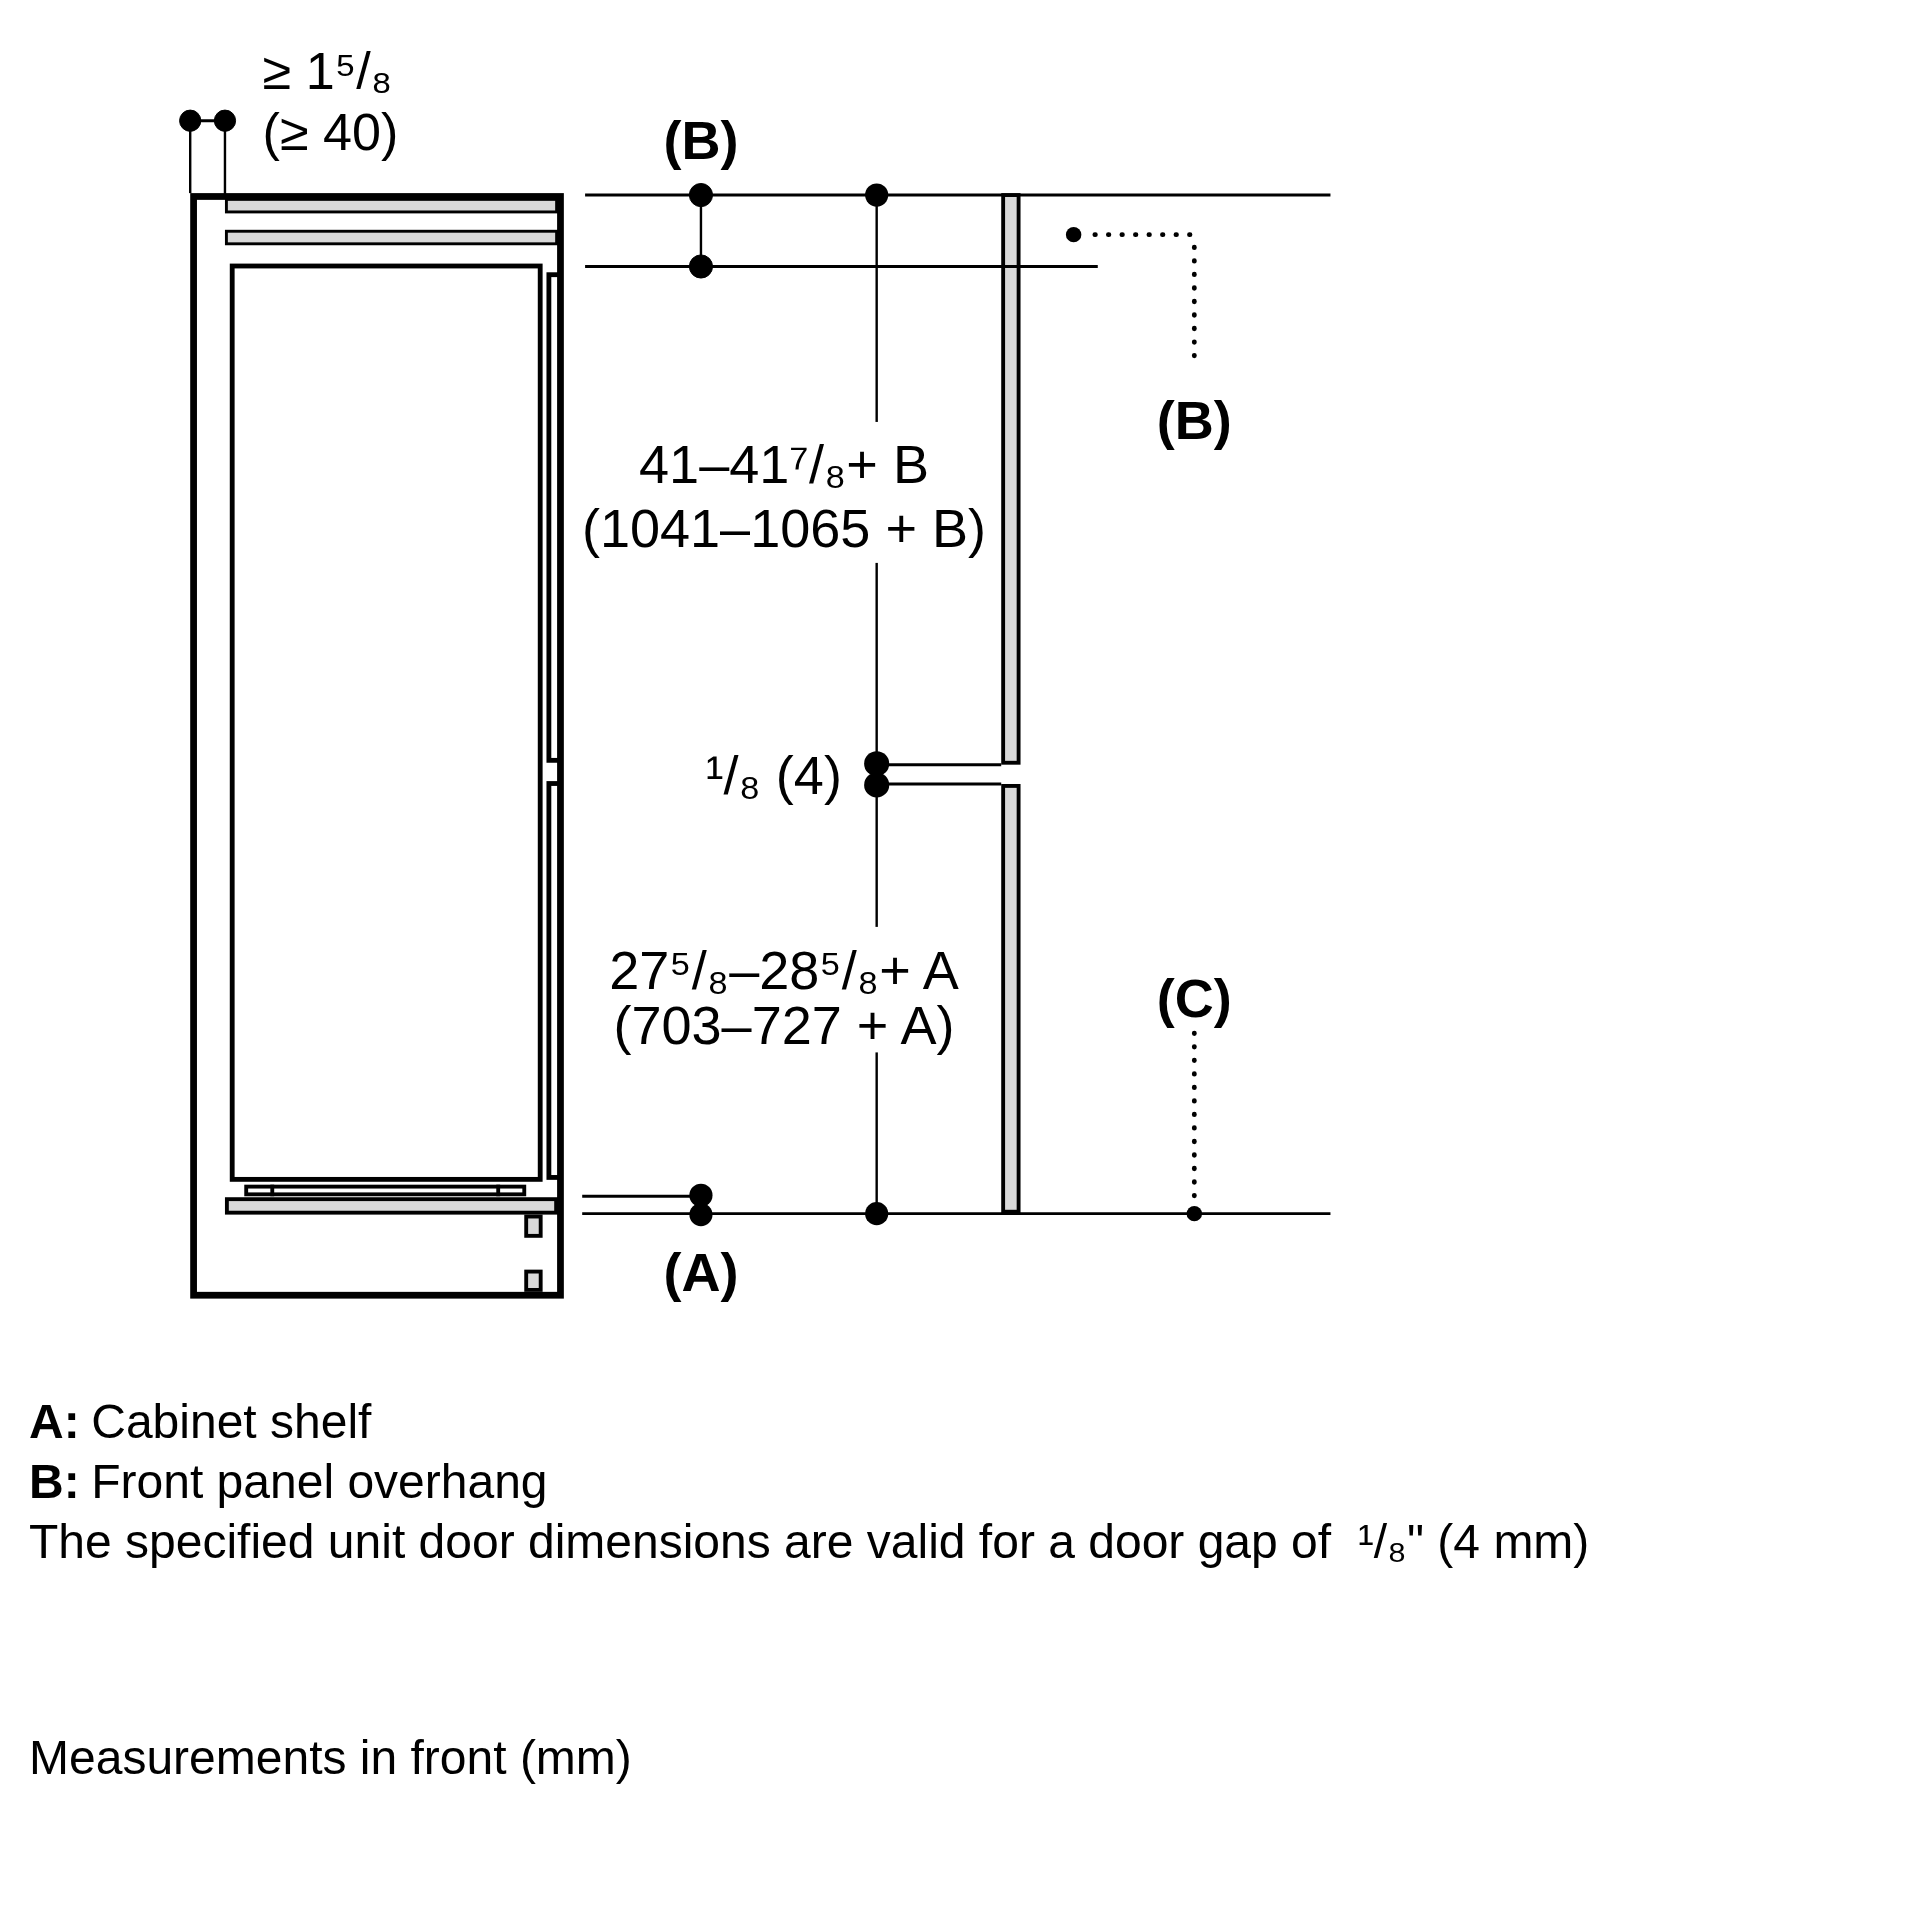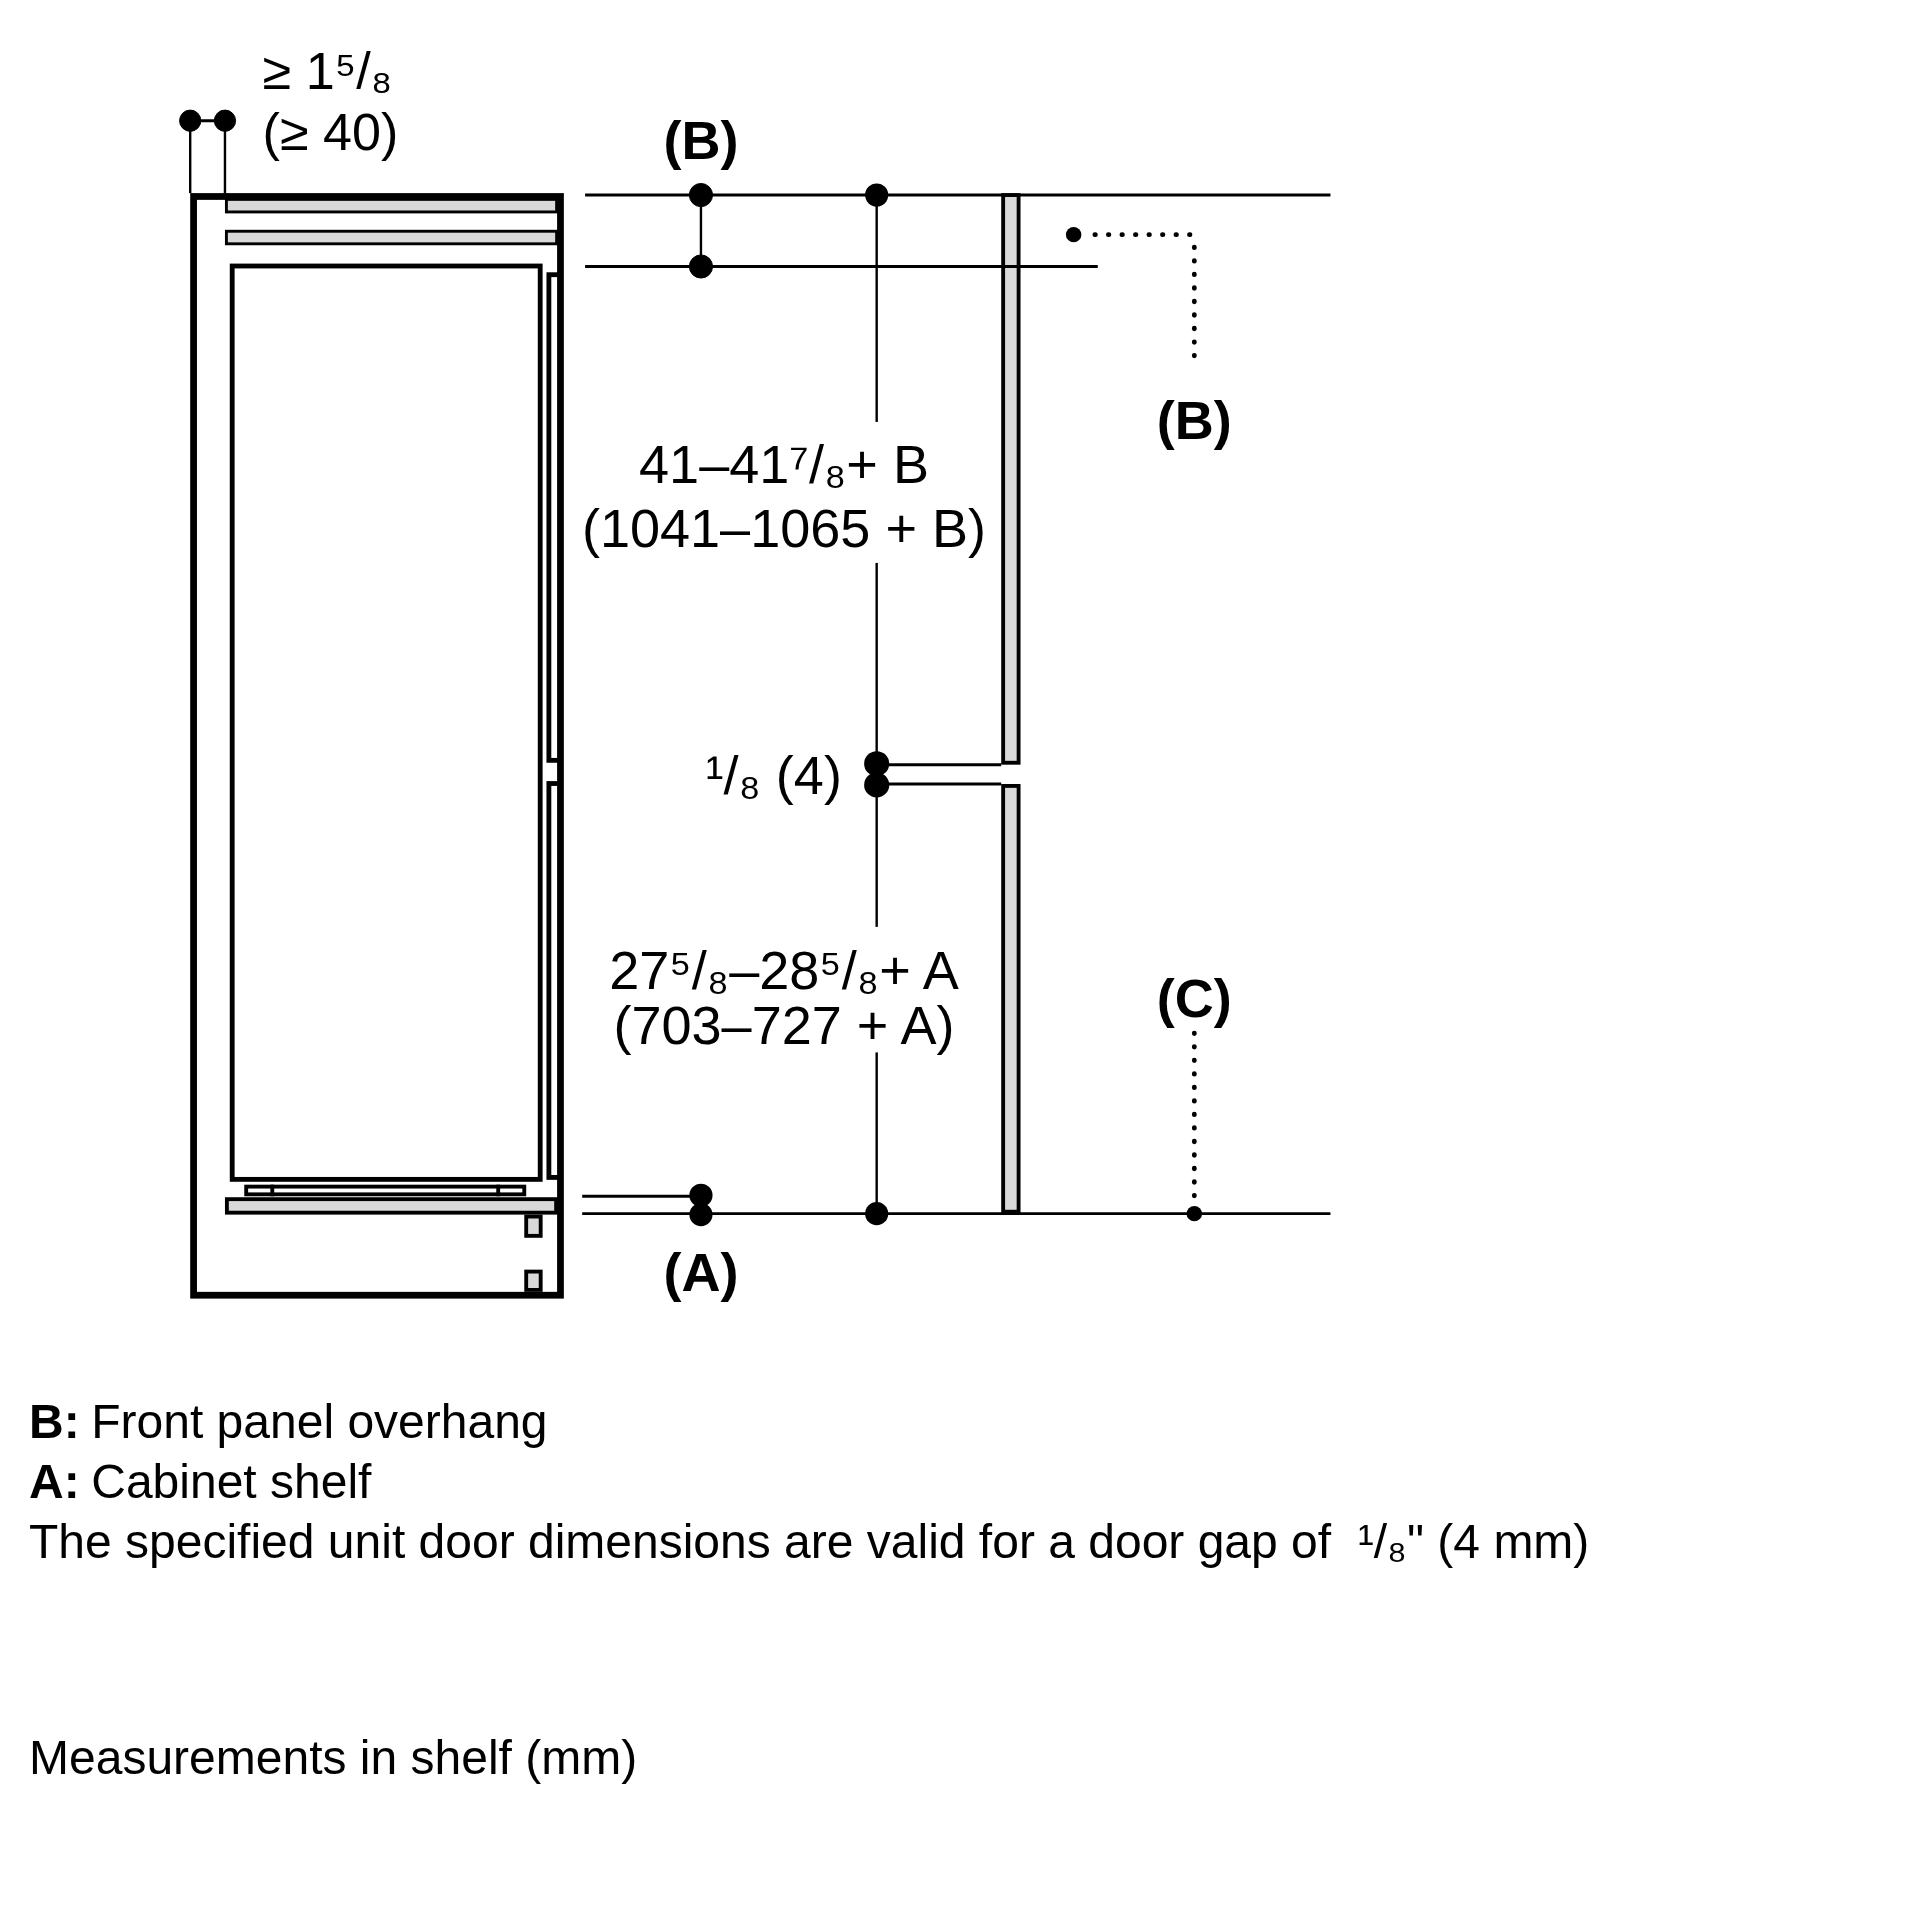--- a/index.html
+++ b/index.html
@@ -104,19 +104,19 @@
   <text class="dim-text" x="812" y="500" text-anchor="middle">41–41⁷/₈+ B</text>
   <text class="dim-text" x="812" y="567" text-anchor="middle">(1041–1065 + B)</text>
 
   <text class="dim-text" x="872" y="822" text-anchor="end">¹/₈ (4)</text>
 
   <text class="dim-text" x="812" y="1024" text-anchor="middle">27⁵/₈–28⁵/₈+ A</text>
   <text class="dim-text" x="812" y="1081" text-anchor="middle">(703–727 + A)</text>
 </svg>
 
 <div class="legend">
+  <div class="lrow"><span class="key">A:</span><span>Cabinet shelf</span></div>
   <div class="lrow"><span class="key">B:</span><span>Front panel overhang</span></div>
-  <div class="lrow"><span class="key">A:</span><span>Cabinet shelf</span></div>
   <div class="lrow">The specified unit door dimensions are valid for a door gap of &nbsp;¹/₈" (4 mm)</div>
 </div>
 
-<div class="footer">Measurements in shelf (mm)</div>
+<div class="footer">Measurements in front (mm)</div>
 
 
 </body></html>

